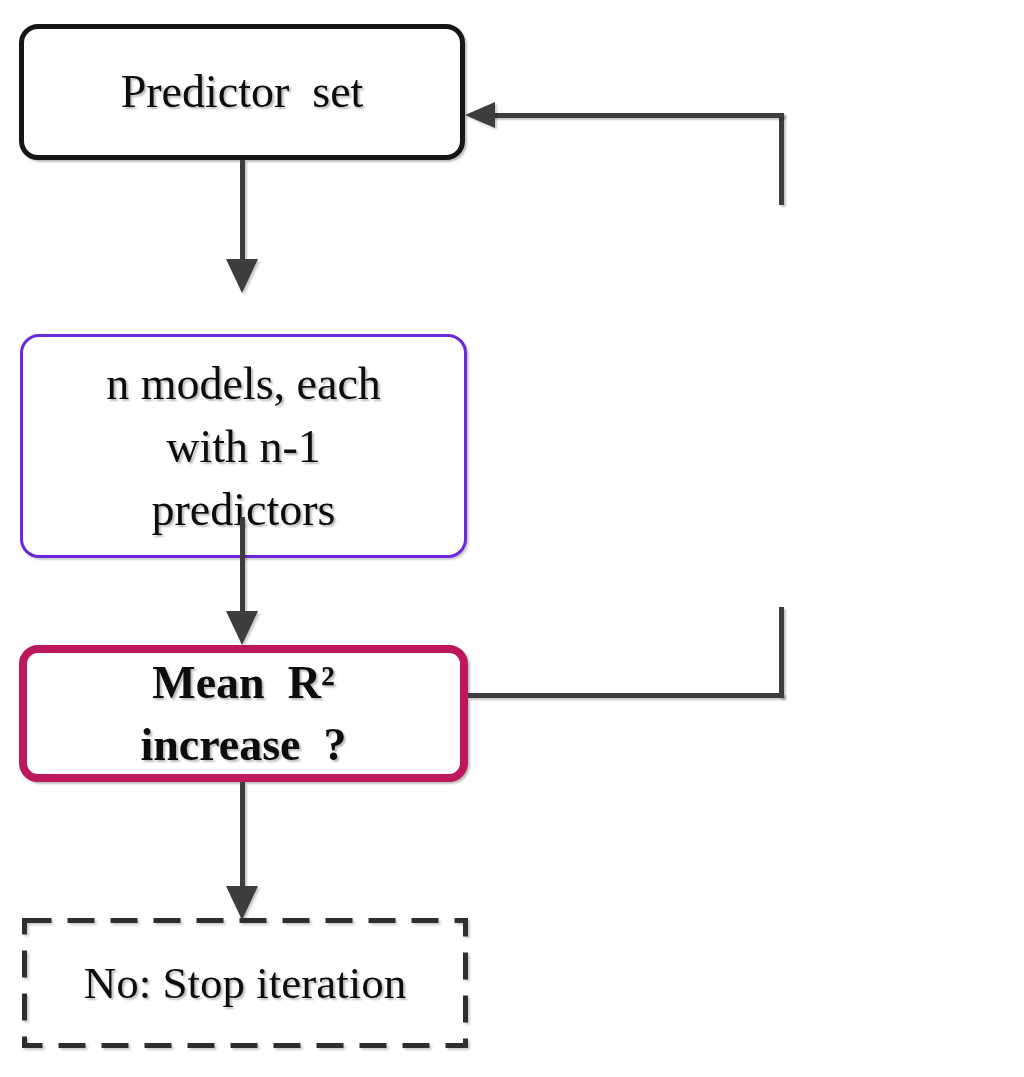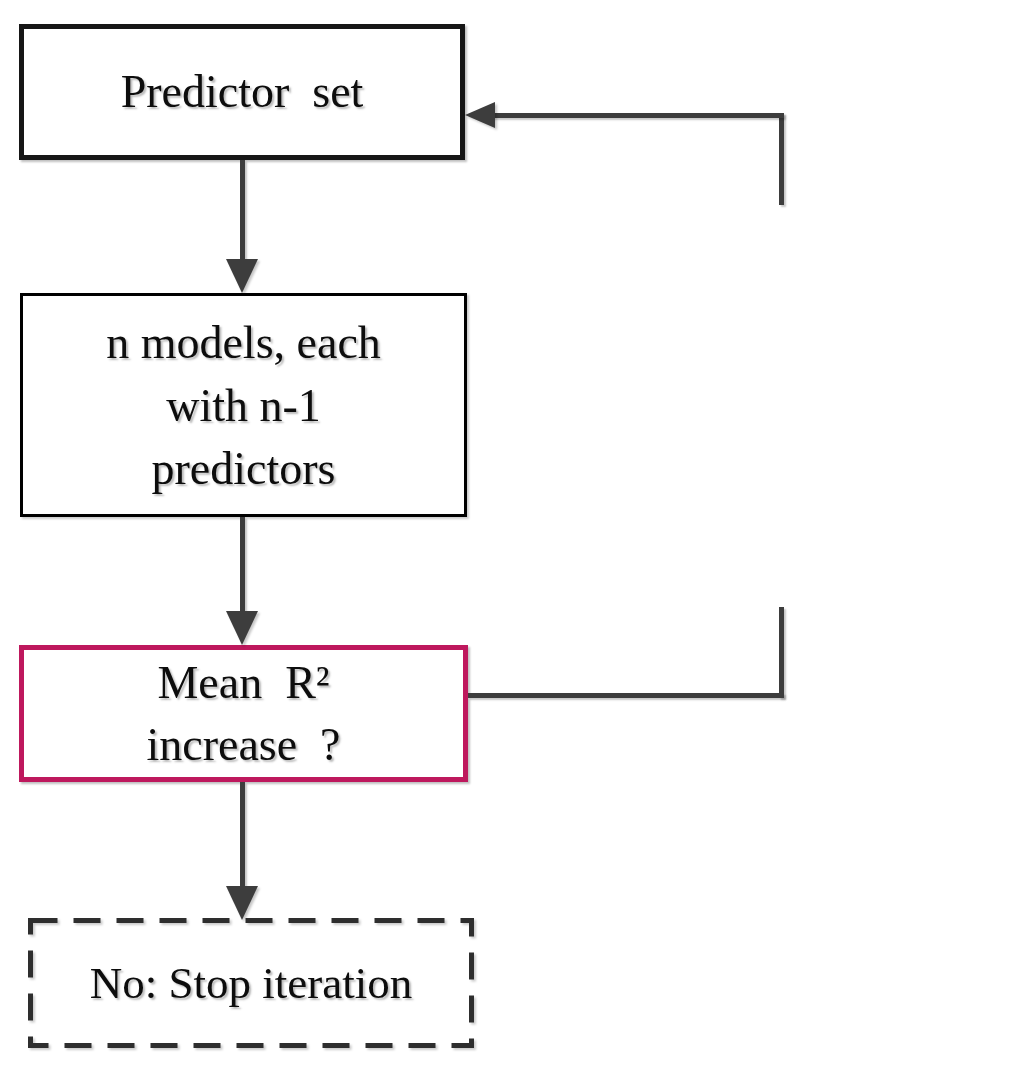--- a/index.html
+++ b/index.html
@@ -16,38 +16,41 @@
     overflow: hidden;
   }
   .node {
     position: absolute;
     display: flex;
     align-items: center;
     justify-content: center;
     box-sizing: border-box;
     background: #ffffff;
     text-align: center;
+    border-radius: 19px;
   }
   .node .label {
     white-space: pre-wrap;
     color: #0d0d0d;
     text-shadow: 2px 2px 2px rgba(60,60,60,0.35);
   }
   
   .box-strong {
     border: 5px solid #161616;
     box-shadow: 2px 2px 2px rgba(0,0,0,0.25);
   }
   .box-medium {
-    border: 3px solid #000000;
+    border: 3px solid #6d28d9;
     box-shadow: 2px 2px 2px rgba(0,0,0,0.2);
+    margin-top: 41px;
   }
   .box-strong2 {
-    border: 5px solid #be185d;
+    border: 8px solid #be185d;
     box-shadow: 2px 2px 2px rgba(0,0,0,0.25);
+    font-weight: bold;
   }
   
   .dashed-node { border: none; }
   .dash-svg {
     position: absolute;
     left: 0; top: 0;
     filter: drop-shadow(2px 2px 1px rgba(0,0,0,0.2));
   }
   .dashed-node .label { position: relative; z-index: 2; }
 
@@ -94,21 +97,21 @@
     <span class="label">n models, each
 with n-1
 predictors</span>
   </div>
 
   <div class="node box-strong2" id="node-mean-r2" style="left:19px; top:645px; width:449px; height:137px;">
     <span class="label">Mean  R²
 increase  ?</span>
   </div>
 
-  <div class="node dashed-node" id="node-no-stop" style="left:28px; top:918px; width:446px; height:130px;">
+  <div class="node dashed-node" id="node-no-stop" style="left:22px; top:918px; width:446px; height:130px;">
     <svg class="dash-svg" width="446" height="130" viewBox="0 0 446 130">
       <rect x="2.5" y="2.5" width="441" height="125" fill="none" stroke="#2e2e2e" stroke-width="5" stroke-dasharray="27 16"></rect>
     </svg>
     <span class="label">No: Stop iteration</span>
   </div>
 
 
   <div class="line" style="left:240px; top:160px; width:5px; height:101px;"></div>
   <div class="arrowhead arrow-down" style="left:226px; top:259px;"></div>
 

